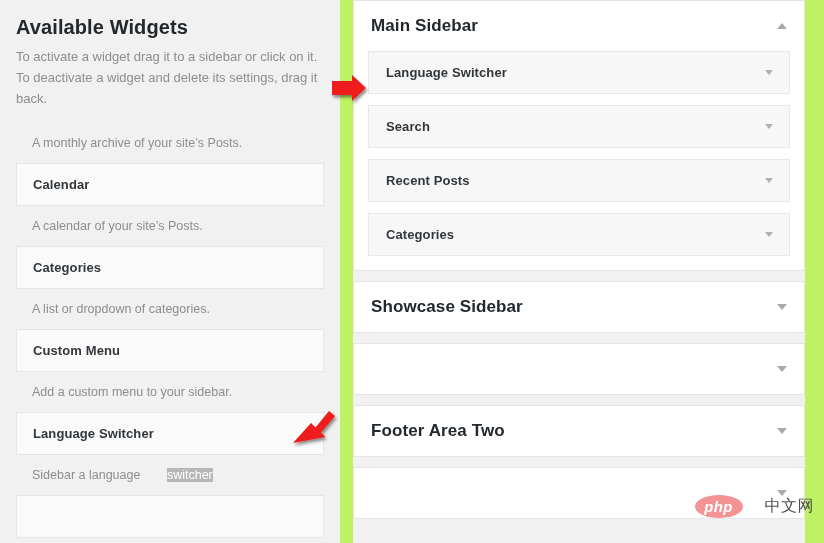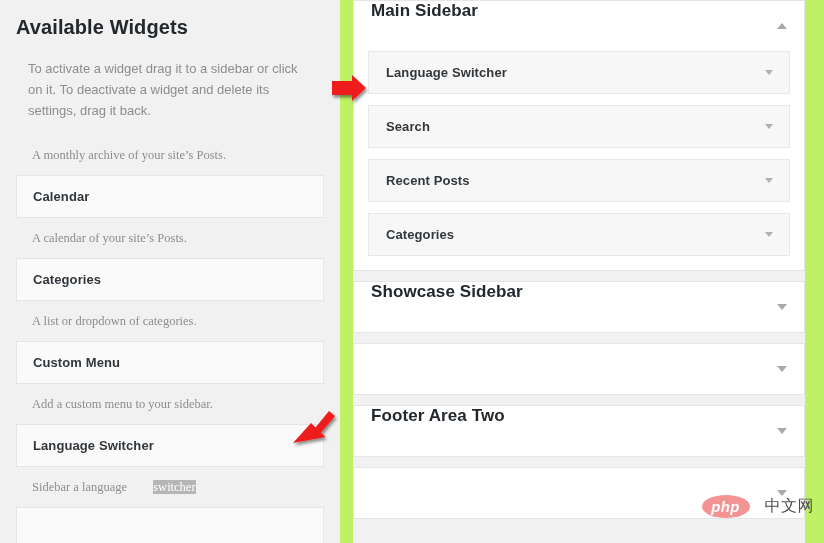--- a/index.html
+++ b/index.html
@@ -38,21 +38,21 @@
     margin: 0;
     padding: 14px 16px 0 16px;
     font-size: 20px;
     font-weight: 600;
     color: #23282d;
     letter-spacing: 0.1px;
     line-height: 1.3;
   }
 
   .panel-desc {
-    margin: 12px;
+    margin: 0;
     padding: 6px 16px 0 16px;
     font-size: 13px;
     line-height: 1.62;
     color: #8d8d92;
     max-width: 305px;
   }
 
   .widget-list {
     margin-top: 14px;
   }
@@ -75,21 +75,20 @@
     color: #32373c;
     letter-spacing: 0.1px;
   }
 
   .widget-note {
     margin: 0;
     padding: 13px 16px 12px 32px;
     font-size: 12.5px;
     color: #8d8d92;
     line-height: 1.2;
-    font-family: Liberation Serif, serif;
   }
   .widget-note .hl {
     background: #b6b6b6;
     color: #ffffff;
     margin-left: 23px;
   }
 
   
   #right-col {
     position: absolute;
@@ -109,20 +108,21 @@
     position: relative;
   }
   .sidebar-panel.open {
     padding-bottom: 14px;
   }
 
   .sb-head {
     position: relative;
     height: 50px;
     display: flex;
+    align-items: center;
     cursor: pointer;
     box-sizing: border-box;
   }
   .sb-head .sb-title {
     padding-left: 17px;
     font-size: 17px;
     font-weight: 600;
     color: #23282d;
     letter-spacing: 0.1px;
   }
@@ -184,21 +184,21 @@
     pointer-events: none;
   }
 
   
   #watermark {
     position: absolute;
     right: 10px;
     bottom: 25px;
     display: flex;
     align-items: center;
-    gap: 15px;
+    gap: 22px;
     pointer-events: none;
   }
   #watermark .php-badge {
     width: 48px;
     height: 23px;
     border-radius: 50%;
     background: #f48a8a;
     color: #ffffff;
     font-style: italic;
     font-weight: bold;

